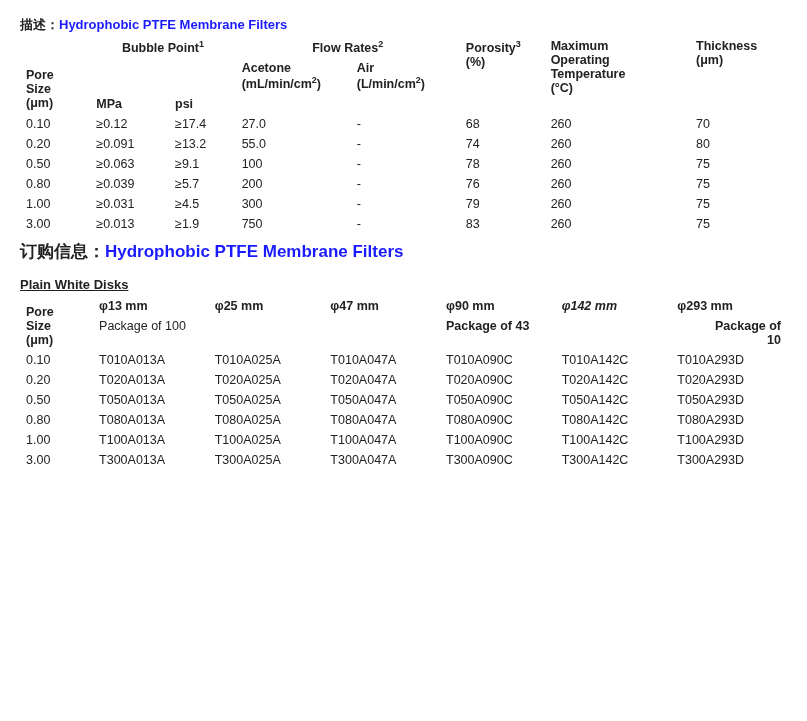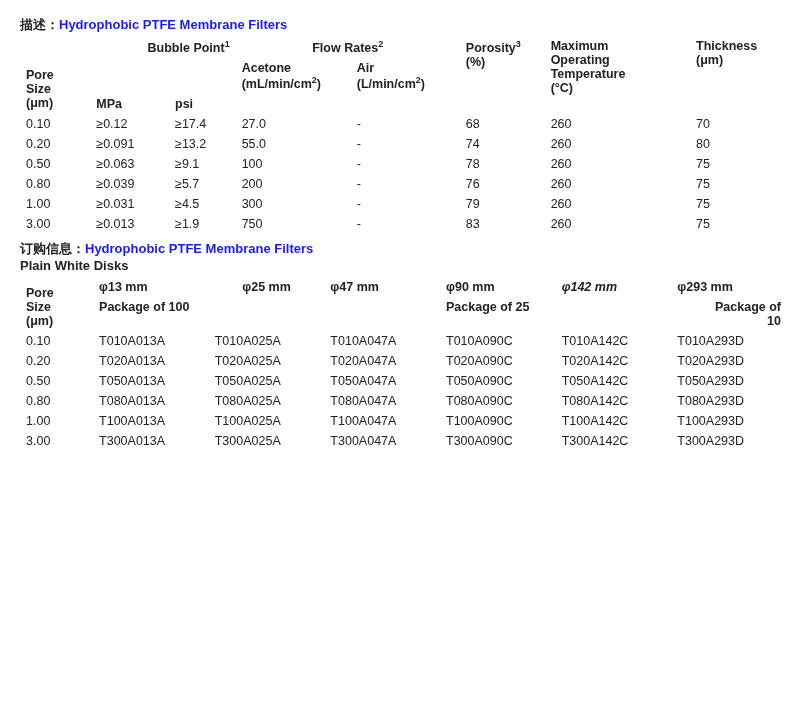--- a/index.html
+++ b/index.html
@@ -33,40 +33,40 @@
     .col-mpa { width: 65px; }
     .col-psi { width: 55px; }
     .col-acetone { width: 95px; }
     .col-air { width: 90px; margin-top: 48px; }
     .col-porosity { width: 70px; }
     .col-maxtemp { width: 120px; margin-top: 48px; }
     .col-thickness { width: 80px; }
 
     .col2-pore { width: 60px; }
     .col2-phi13 { width: 95px; }
-    .col2-phi25 { width: 95px; text-align: center; }
+    .col2-phi25 { width: 95px; }
     .col2-phi47 { width: 95px; }
     .col2-phi90 { width: 95px; }
     .col2-phi142 { width: 95px; font-style: italic; }
     .col2-phi293 { width: 95px; }
   </style>
 </head>
 <body>
 
 <div style="margin-bottom: 2px; font-weight: bold;">
   <span>描述：</span><span style="color:#1a1aff;">Hydrophobic PTFE Membrane Filters</span>
 </div>
 
 <table>
   <thead>
     <tr>
       <th class="col-pore" rowspan="3" style="vertical-align:bottom; padding-bottom:4px;">
         Pore<br>Size<br>(μm)
       </th>
-      <th colspan="2" style="text-align:right;">
+      <th colspan="2" style="text-align:center;">
         Bubble Point<sup>1</sup>
       </th>
       <th class="col-acetone" colspan="2" style="text-align:center;">
         Flow Rates<sup>2</sup>
       </th>
       <th class="col-porosity" rowspan="2" style="vertical-align:top;margin-top:40px;">
         Porosity<sup>3</sup><br>(%)
       </th>
       <th class="col-maxtemp" rowspan="3" style="vertical-align:top;">
         Maximum<br>Operating<br>Temperature<br>(°C)
@@ -150,42 +150,42 @@
         <td>≥1.9</td>
         <td>750</td>
         <td>-</td>
         <td>83</td>
         <td>260</td>
         <td>75</td>
       </tr>
     </tbody>
 </table>
 
-<div style="font-weight: bold; font-size:13px;">
+<div style="margin-bottom: 14px; font-weight: bold; font-size:17px;">
   <span>订购信息：</span><span style="color:#1a1aff;">Hydrophobic PTFE Membrane Filters</span>
 </div>
 
-<div style="font-weight:bold; margin-bottom:4px;">Plain White Disks</div>
+<div style="font-weight:bold; text-decoration:underline; margin-bottom:4px;">Plain White Disks</div>
 
 <table>
   <thead>
     <tr>
       <th class="col2-pore" rowspan="2" style="vertical-align:bottom;">
         Pore<br>Size<br>(μm)
       </th>
       <th class="col2-phi13">φ13 mm</th>
       <th class="col2-phi25">φ25 mm</th>
       <th class="col2-phi47">φ47 mm</th>
       <th class="col2-phi90">φ90 mm</th>
       <th class="col2-phi142">φ142 mm</th>
       <th class="col2-phi293">φ293 mm</th>
     </tr>
     <tr>
-      <th class="col2-phi13" colspan="3" style="font-weight:bold;">Package of 100</th>
-      <th class="col2-phi90" colspan="2" style="font-weight:bold;">Package of 25</th>
+      <th class="col2-phi13" colspan="3" style="font-weight:normal;">Package of 100</th>
+      <th class="col2-phi90" colspan="2" style="font-weight:bold;">Package of 43</th>
       <th class="col2-phi293" style="font-weight:bold;text-align:right;">Package of<br>10</th>
     </tr>
   </thead>
   <tbody id="disk-table-body">
   <tr>
         <td>0.10</td>
         <td>T010A013A</td>
         <td>T010A025A</td>
         <td>T010A047A</td>
         <td>T010A090C</td>

